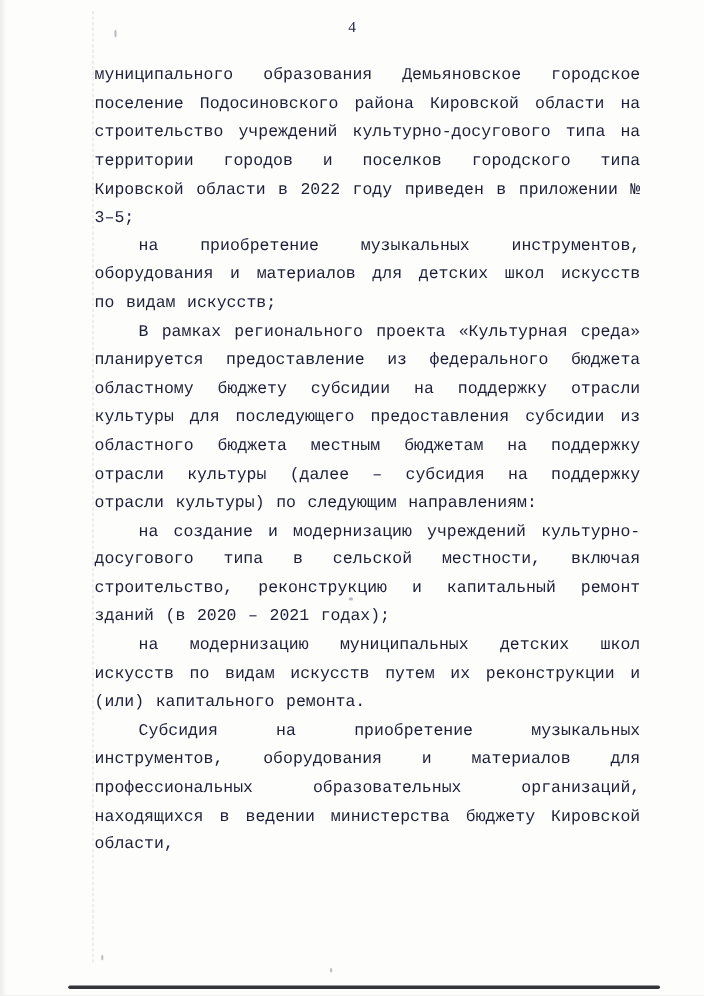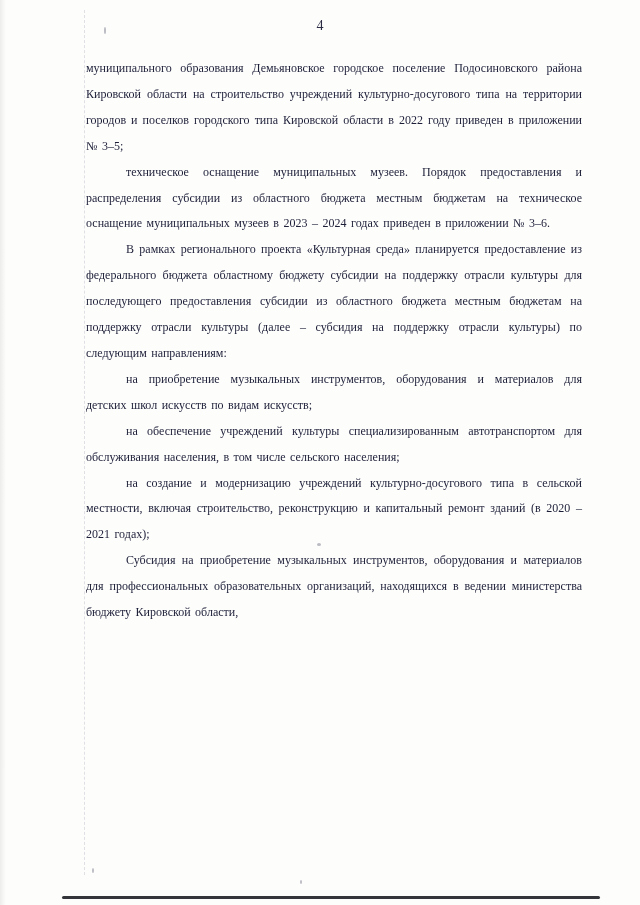--- a/index.html
+++ b/index.html
@@ -25,23 +25,24 @@
     width: 100%;
     text-align: center;
     font-size: 14px;
     color: #2a2c44;
   }
   .text-block {
     position: absolute;
     top: 56px;
     left: 86px;
     width: 496px;
-    font-size: 12px;
+    font-size: 15px;
     line-height: 25.9px;
     text-align: justify;
+    font-family: Liberation Mono, monospace;
   }
   .para {
     margin: 0;
     text-indent: 40px;
     word-spacing: 1.5px;
   }
   .para.no-indent {
     text-indent: 0;
   }
   
@@ -90,25 +91,24 @@
 
 <div class="page">
 
   <div class="left-edge-shadow"></div>
   <div class="left-margin-line"></div>
 
   <div class="page-number">4</div>
 
   <div class="text-block">
     <p class="para no-indent">муниципального образования Демьяновское городское поселение Подосиновского района Кировской области на строительство учреждений культурно-досугового типа на территории городов и поселков городского типа Кировской области в 2022 году приведен в приложении № 3–5;</p>
-    <p class="para">техническое оснащение муниципальных музеев. Порядок предоставления и распределения субсидии из областного бюджета местным бюджетам на техническое оснащение муниципальных музеев в 2023 – 2024 годах приведен в приложении № 3–6.</p>
+    <p class="para">на приобретение музыкальных инструментов, оборудования и материалов для детских школ искусств по видам искусств;</p>
     <p class="para">В рамках регионального проекта «Культурная среда» планируется предоставление из федерального бюджета областному бюджету субсидии на поддержку отрасли культуры для последующего предоставления субсидии из областного бюджета местным бюджетам на поддержку отрасли культуры (далее – субсидия на поддержку отрасли культуры) по следующим направлениям:</p>
-    <p class="para">на приобретение музыкальных инструментов, оборудования и материалов для детских школ искусств по видам искусств;</p>
-    <p class="para">на обеспечение учреждений культуры специализированным автотранспортом для обслуживания населения, в том числе сельского населения;</p>
     <p class="para">на создание и модернизацию учреждений культурно-досугового типа в сельской местности, включая строительство, реконструкцию и капитальный ремонт зданий (в 2020 – 2021 годах);</p>
+    <p class="para">на модернизацию муниципальных детских школ искусств по видам искусств путем их реконструкции и (или) капитального ремонта.</p>
     <p class="para">Субсидия на приобретение музыкальных инструментов, оборудования и материалов для профессиональных образовательных организаций, находящихся в ведении министерства бюджету Кировской области,</p>
   </div>
 
   <span class="speck s1"></span>
   <span class="speck s2"></span>
   <span class="speck s3"></span>
   <span class="speck s4"></span>
 
   <div class="bottom-scan-line"></div>
 </div>

